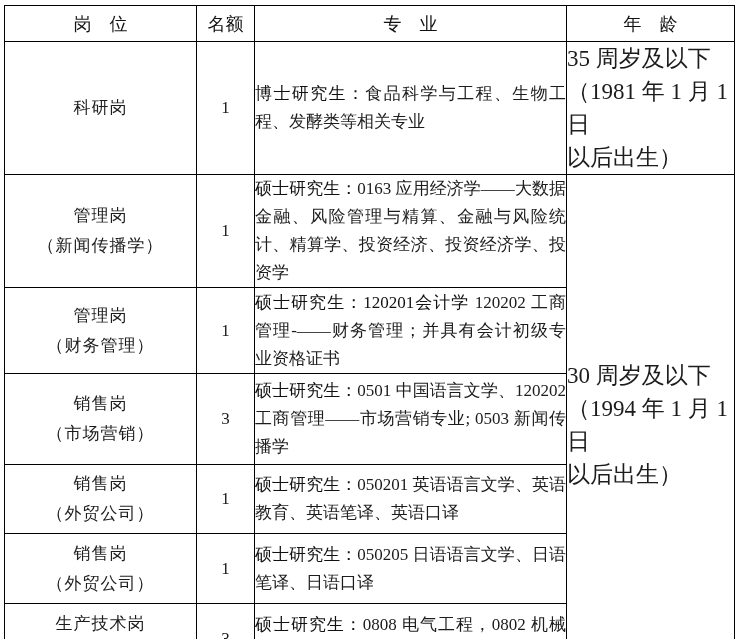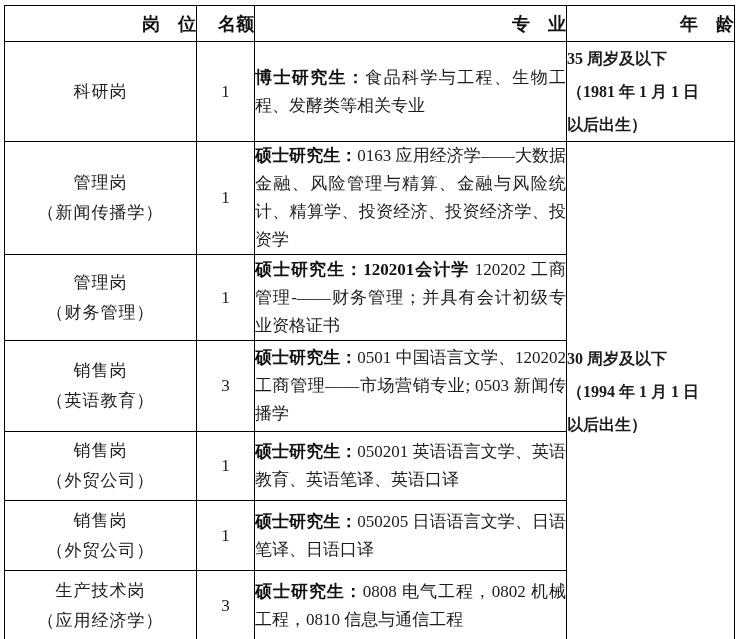--- a/index.html
+++ b/index.html
@@ -41,22 +41,22 @@
   tr.h-r1 { height: 99px; }
   tr.h-r2 { height: 105px; }
   tr.h-r3 { height: 86px; }
   tr.h-r4 { height: 91px; }
   tr.h-r5 { height: 69px; }
   tr.h-r6 { height: 70px; }
   tr.h-r7 { height: 71px; }
 
   th.hdr {
     font-size: 18px;
-    font-weight: bold;
-    text-align: right;
+    font-weight: normal;
+    text-align: center;
     vertical-align: middle;
     color: #111111;
   }
   td.pos {
     text-align: center;
     vertical-align: middle;
     font-size: 17px;
     letter-spacing: 1px;
   }
   td.pos .line {
@@ -69,29 +69,28 @@
     font-size: 17px;
   }
   td.major {
     vertical-align: middle;
     font-size: 17px;
     line-height: 28px;
     padding: 4px 6px 4px 9px;
     text-align: justify;
   }
   td.major .b {
-    font-weight: bold;
+    font-weight: normal;
     color: #111111;
   }
   td.age {
     vertical-align: middle;
-    font-size: 16px;
+    font-size: 23px;
     padding-left: 8px;
     padding-right: 2px;
-    font-weight: bold;
   }
   td.age .line {
     display: block;
     line-height: 33px;
   }
 </style>
 </head>
 <body>
 
 <div class="page">
@@ -140,21 +139,21 @@
         <td class="pos">
           <span class="line">管理岗</span>
           <span class="line">（财务管理）</span>
         </td>
         <td class="quota">1</td>
         <td class="major"><span class="b">硕士研究生：120201会计学</span><span> 120202 工商管理-——财务管理；并具有会计初级专业资格证书</span></td>
       </tr>
       <tr class="h-r4">
         <td class="pos">
           <span class="line">销售岗</span>
-          <span class="line">（英语教育）</span>
+          <span class="line">（市场营销）</span>
         </td>
         <td class="quota">3</td>
         <td class="major"><span class="b">硕士研究生：</span><span>0501 中国语言文学、120202 工商管理——市场营销专业; 0503 新闻传播学</span></td>
       </tr>
       <tr class="h-r5">
         <td class="pos">
           <span class="line">销售岗</span>
           <span class="line">（外贸公司）</span>
         </td>
         <td class="quota">1</td>

